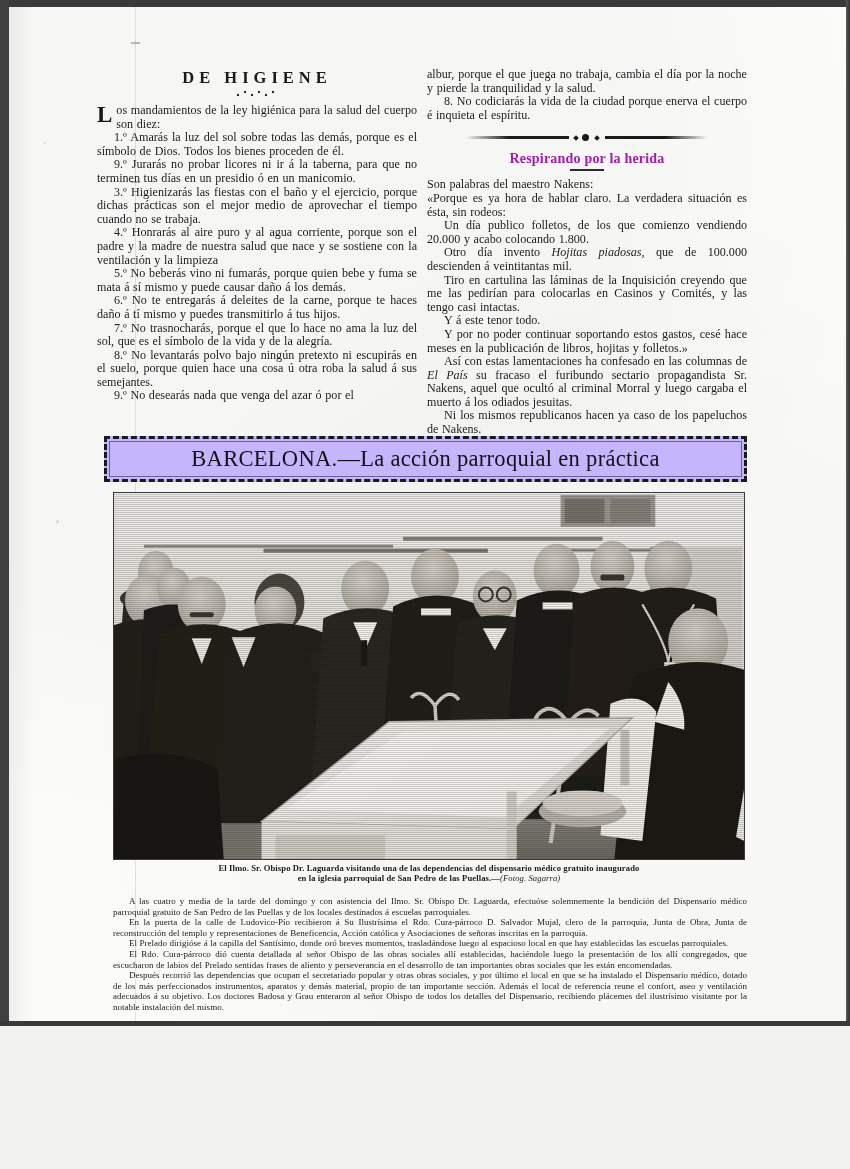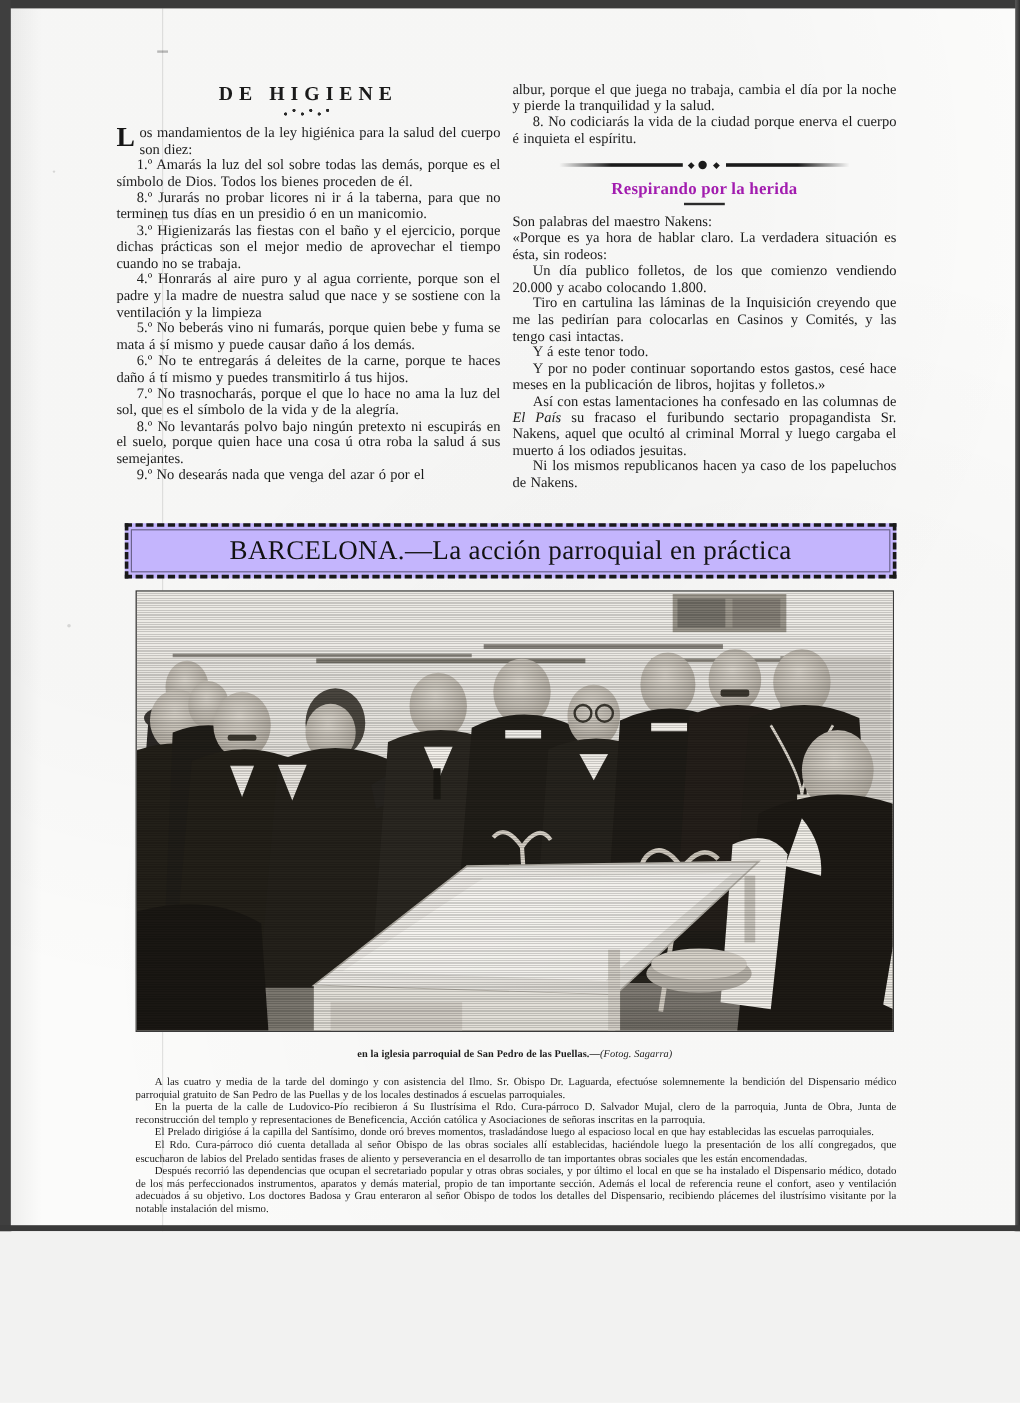--- a/index.html
+++ b/index.html
@@ -200,21 +200,21 @@
   <div class="speck" style="left:44px;top:142px;width:2px;height:2px;"></div>
 
   <div id="content">
 
     <div class="col-l">
       <div class="sec-title">DE HIGIENE</div>
       <div class="squiggle"></div>
 
       <p class="body lead"><span class="dropcap">L</span><span>os mandamientos de la ley higiénica para la salud del cuerpo son diez:</span></p>
       <p class="body">1.º    Amarás la luz del sol sobre todas las demás, porque es el símbolo de Dios. Todos los bienes proceden de él.</p>
-      <p class="body">8.º    Jurarás no probar licores ni ir á la taberna, para que no terminen tus días en un presidio ó en un manicomio.</p>
+      <p class="body">9.º    Jurarás no probar licores ni ir á la taberna, para que no terminen tus días en un presidio ó en un manicomio.</p>
       <p class="body">3.º    Higienizarás las fiestas con el baño y el ejercicio, porque dichas prácticas son el mejor medio de aprovechar el tiempo cuando no se trabaja.</p>
       <p class="body">4.º    Honrarás al aire puro y al agua corriente, porque son el padre y la madre de nuestra salud que nace y se sostiene con la ventilación y la limpieza</p>
       <p class="body">5.º    No beberás vino ni fumarás, porque quien bebe y fuma se mata á sí mismo y puede causar daño á los demás.</p>
       <p class="body">6.º    No te entregarás á deleites de la carne, porque te haces daño á tí mismo y puedes transmitirlo á tus hijos.</p>
       <p class="body">7.º    No trasnocharás, porque el que lo hace no ama la luz del sol, que es el símbolo de la vida y de la alegría.</p>
       <p class="body">8.º    No levantarás polvo bajo ningún pretexto ni escupirás en el suelo, porque quien hace una cosa ú otra roba la salud á sus semejantes.</p>
       <p class="body">9.º    No desearás nada que venga del azar ó por el</p>
     </div>
 
     <div class="col-r">
@@ -228,20 +228,23 @@
         <span class="dot d3"></span>
         <span class="bar-r"></span>
       </div>
 
       <div class="sub-title">Respirando por la herida</div>
       <div class="rule-short"></div>
 
       <p class="body noind">Son palabras del maestro Nakens:</p>
       <p class="body noind">«Porque es ya hora de hablar claro. La verdadera situación es ésta, sin rodeos:</p>
       <p class="body">Un día publico folletos, de los que comienzo vendiendo 20.000 y acabo colocando 1.800.</p>
+      <p class="body">
+        <span>Otro día invento <i class="it">Hojitas piadosas</i>, que de 100.000 descienden á veintitantas mil.</span>
+      </p>
       <p class="body">Tiro en cartulina las láminas de la Inquisición creyendo que me las pedirían para colocarlas en Casinos y Comités, y las tengo casi intactas.</p>
       <p class="body">Y á este tenor todo.</p>
       <p class="body">Y por no poder continuar soportando estos gastos, cesé hace meses en la publicación de libros, hojitas y folletos.»</p>
       <p class="body">
         <span>Así con estas lamentaciones ha confesado en las columnas de <i class="it">El País</i> su fracaso el furibundo sectario propagandista Sr. Nakens, aquel que ocultó al criminal Morral y luego cargaba el muerto á los odiados jesuitas.</span>
       </p>
       <p class="body">Ni los mismos republicanos hacen ya caso de los papeluchos de Nakens.</p>
     </div>
 
     <div id="banner">
@@ -397,21 +400,21 @@
         </g>
 
         <path d="M0 268 q60 -16 104 10 l6 90 l-110 0 z" fill="#1a1713"></path>
 
         <rect x="0" y="0" width="632" height="368" fill="none"></rect>
       </svg>
       <div class="halftone"></div>
     </div>
 
     <div id="caption">
-      <br>
+      <span>El Ilmo. Sr. Obispo Dr. Laguarda visitando una de las dependencias del dispensario médico gratuito inaugurado</span><br>
       <span>en la iglesia parroquial de San Pedro de las Puellas.—</span><span class="ph">(Fotog. Sagarra)</span>
     </div>
 
     <div id="lower">
       <p>A las cuatro y media de la tarde del domingo y con asistencia del Ilmo. Sr. Obispo Dr. Laguarda, efectuóse solemnemente la bendición del Dispensario médico parroquial gratuito de San Pedro de las Puellas y de los locales destinados á escuelas parroquiales.</p>
       <p>En la puerta de la calle de Ludovico-Pío recibieron á Su Ilustrísima el Rdo. Cura-párroco D. Salvador Mujal, clero de la parroquia, Junta de Obra, Junta de reconstrucción del templo y representaciones de Beneficencia, Acción católica y Asociaciones de señoras inscritas en la parroquia.</p>
       <p>El Prelado dirigióse á la capilla del Santísimo, donde oró breves momentos, trasladándose luego al espacioso local en que hay establecidas las escuelas parroquiales.</p>
       <p>El Rdo. Cura-párroco dió cuenta detallada al señor Obispo de las obras sociales allí establecidas, haciéndole luego la presentación de los allí congregados, que escucharon de labios del Prelado sentidas frases de aliento y perseverancia en el desarrollo de tan importantes obras sociales que les están encomendadas.</p>
       <p>Después recorrió las dependencias que ocupan el secretariado popular y otras obras sociales, y por último el local en que se ha instalado el Dispensario médico, dotado de los más perfeccionados instrumentos, aparatos y demás material, propio de tan importante sección. Además el local de referencia reune el confort, aseo y ventilación adecuados á su objetivo. Los doctores Badosa y Grau enteraron al señor Obispo de todos los detalles del Dispensario, recibiendo plácemes del ilustrísimo visitante por la notable instalación del mismo.</p>
     </div>

